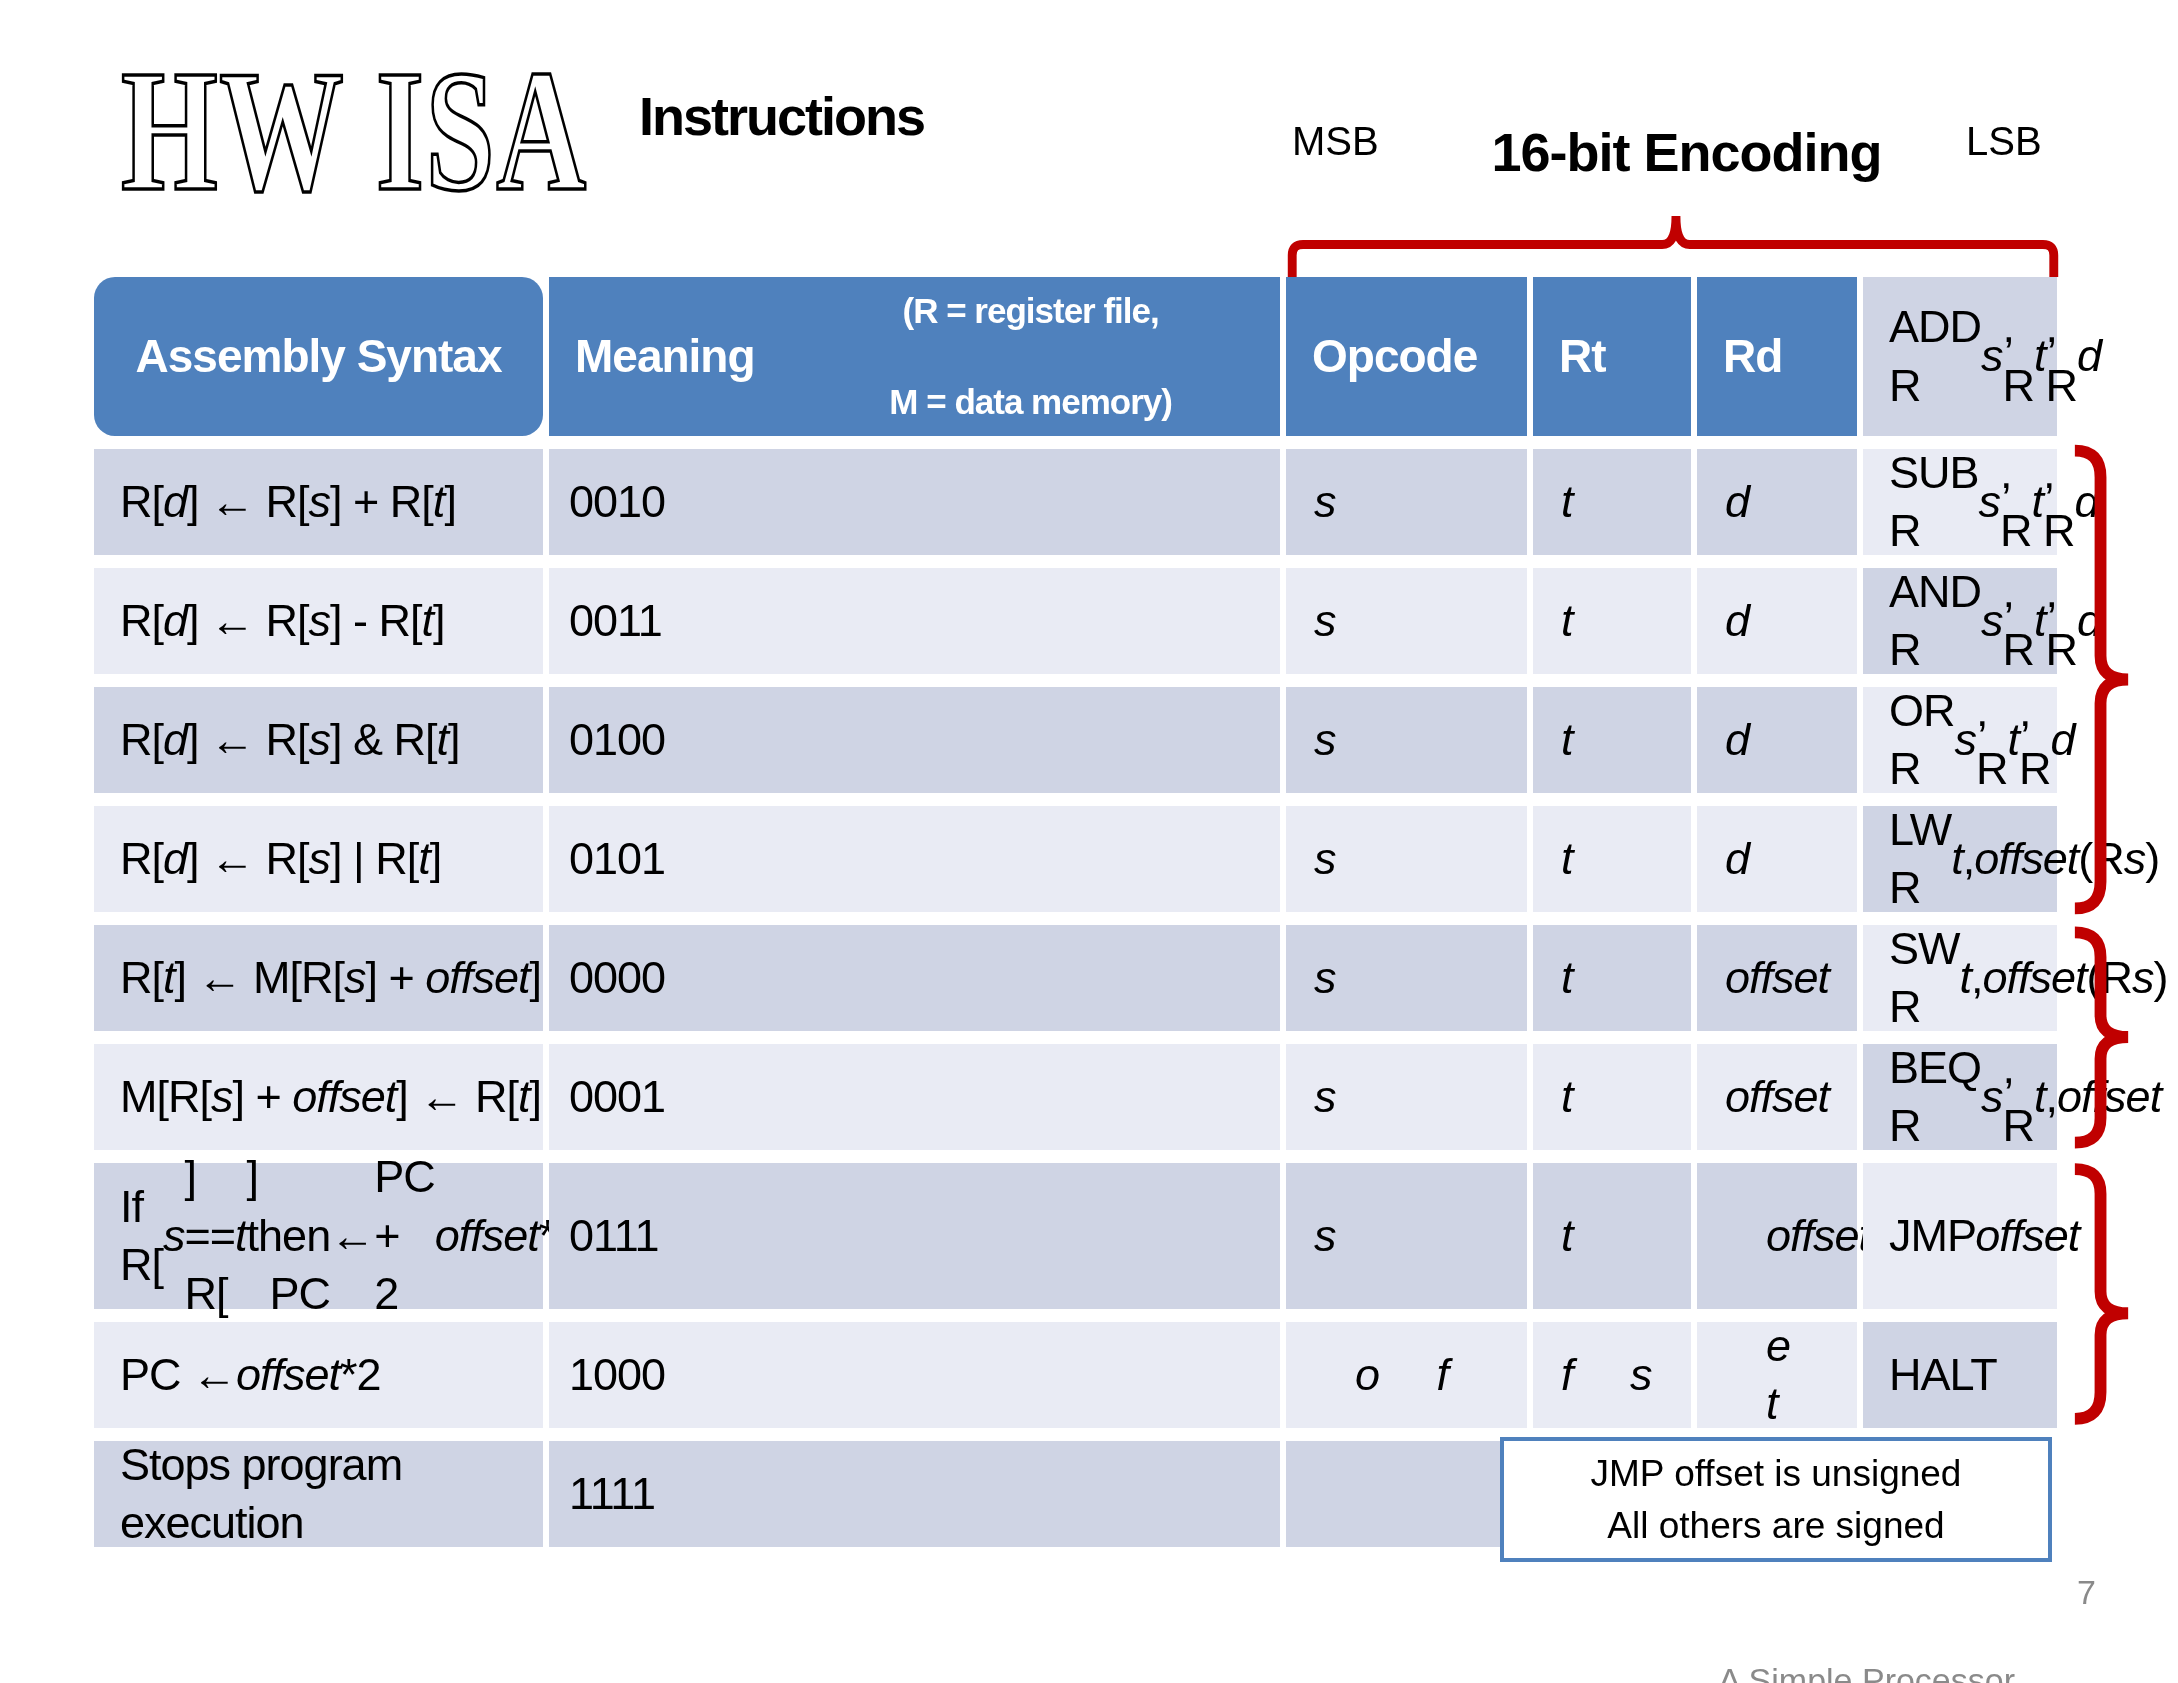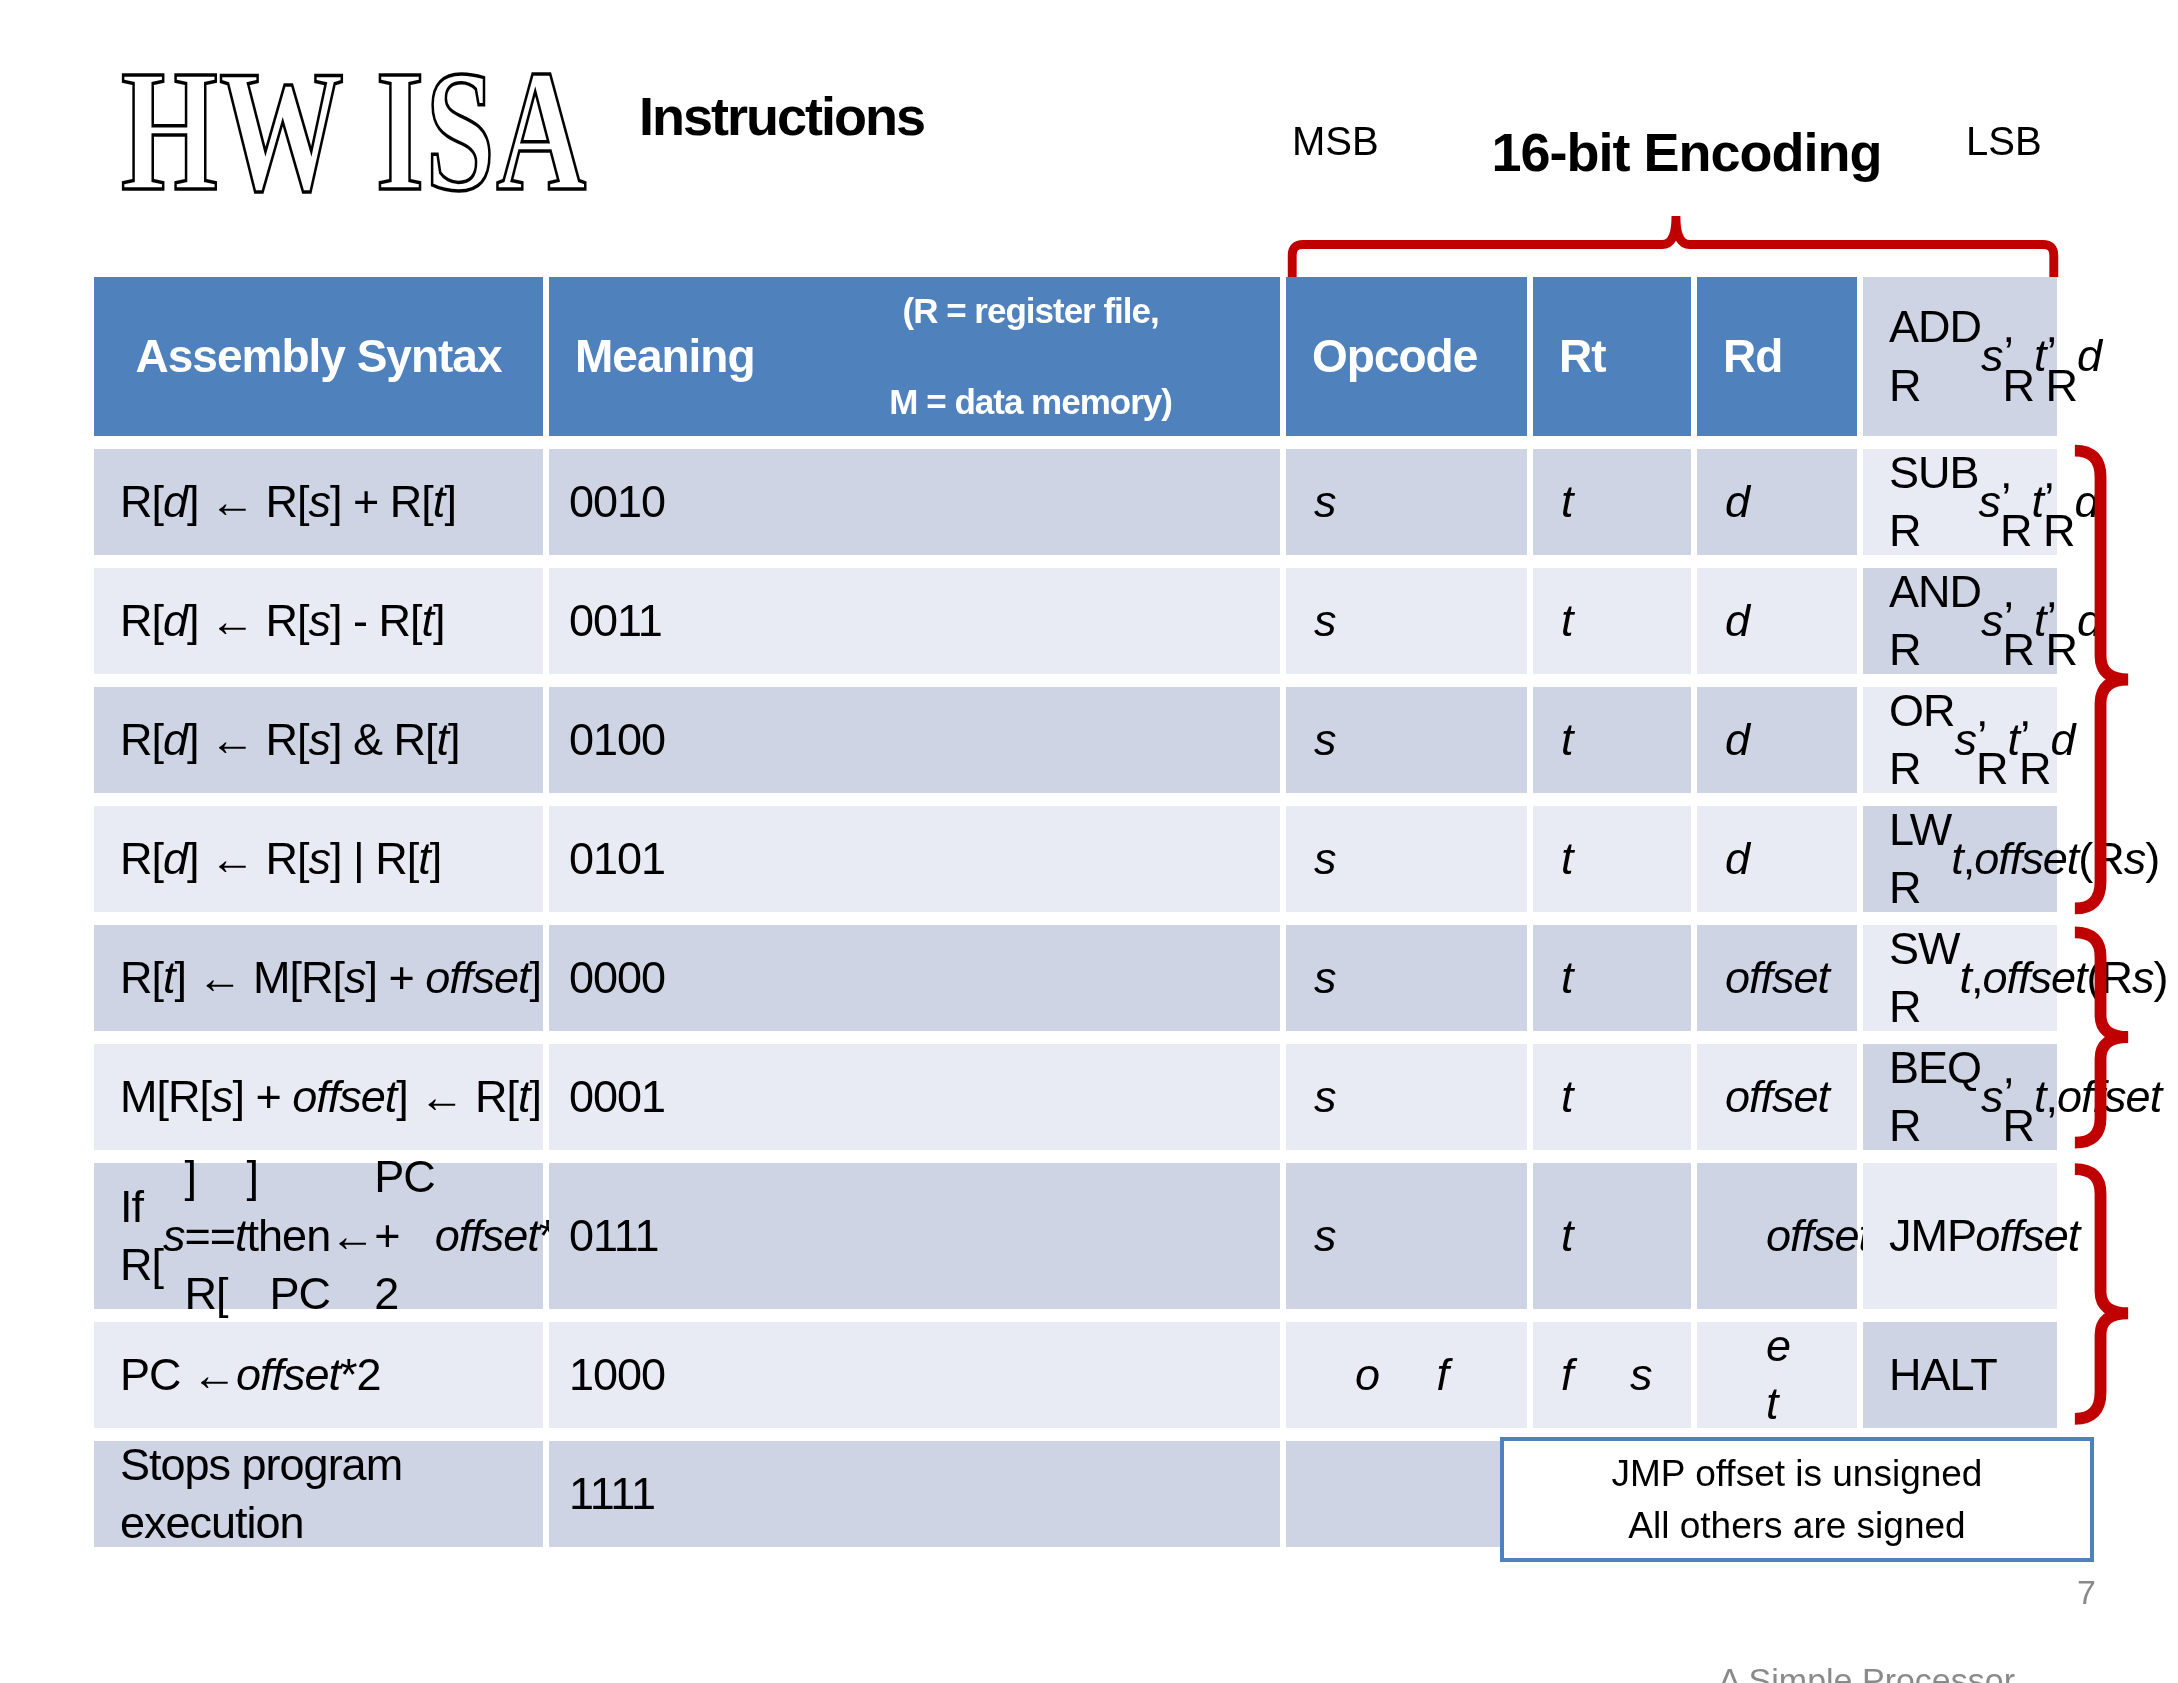--- a/index.html
+++ b/index.html
@@ -43,34 +43,34 @@
     grid-template-columns:449px 731px 241px 158px 160px 194px;
     grid-template-rows:159px 106px 106px 106px 106px 106px 106px 146px 106px 106px;
     gap:13px 6px;
   }
   .cell{
     display:flex;align-items:center;box-sizing:border-box;
     padding-left:26px;font-size:45px;letter-spacing:-1px;
     white-space:pre-wrap;line-height:1.3;
   }
   .hdr{background:var(--header_blue);color:#fff;font-weight:bold;font-size:46px;}
-  .hdr-asm{justify-content:center;padding-left:0;}
+  .hdr-asm{justify-content:center;padding-left:0;border-radius:21px;}
   .hdr-note{font-weight:bold;font-size:35px;line-height:1.3;text-align:center;margin-left:65px;}
   .dark{background:var(--band_dark);}
   .light{background:var(--band_light);}
   .op{padding-left:20px;}
   .reg{padding-left:28px;}
   .shift{padding-left:69px;}
   .arr{font-weight:bold;}
   
   .brace{position:absolute;left:2065px;}
   .b1{top:443px;} .b2{top:925px;} .b3{top:1162px;}
   
   .note{
-    position:absolute;left:1500px;top:1437px;width:594px;height:125px;box-sizing:border-box;
+    position:absolute;left:1500px;top:1437px;width:552px;height:125px;box-sizing:border-box;
     background:#fff;border:4px solid var(--note_border);z-index:5;
     display:flex;flex-direction:column;justify-content:center;align-items:center;
     font-size:37px;line-height:1.38;
   }
   
   .footer-label{position:absolute;top:1661px;right:163px;font-size:34px;color:var(--footer_gray);white-space:nowrap;}
   .page-num{position:absolute;top:1573px;left:2077px;font-size:34px;color:var(--footer_gray);}
 </style>
 </head>
 <body>

